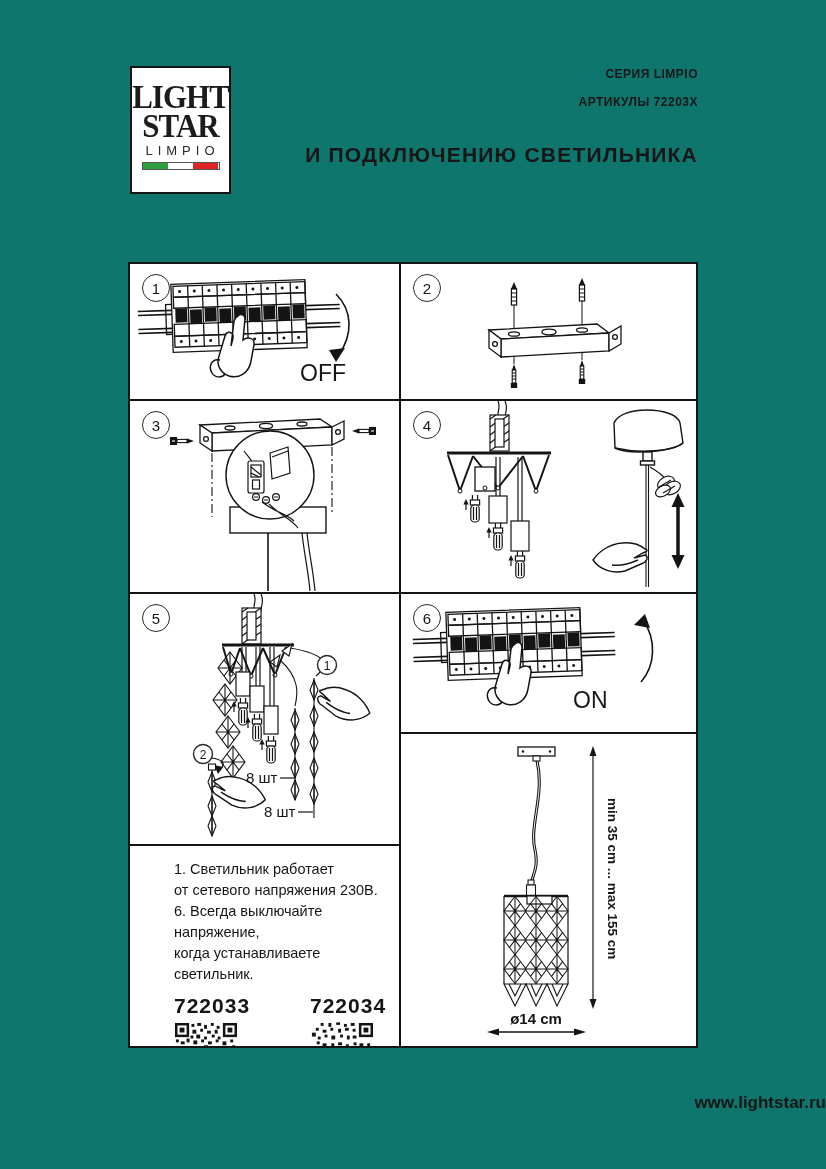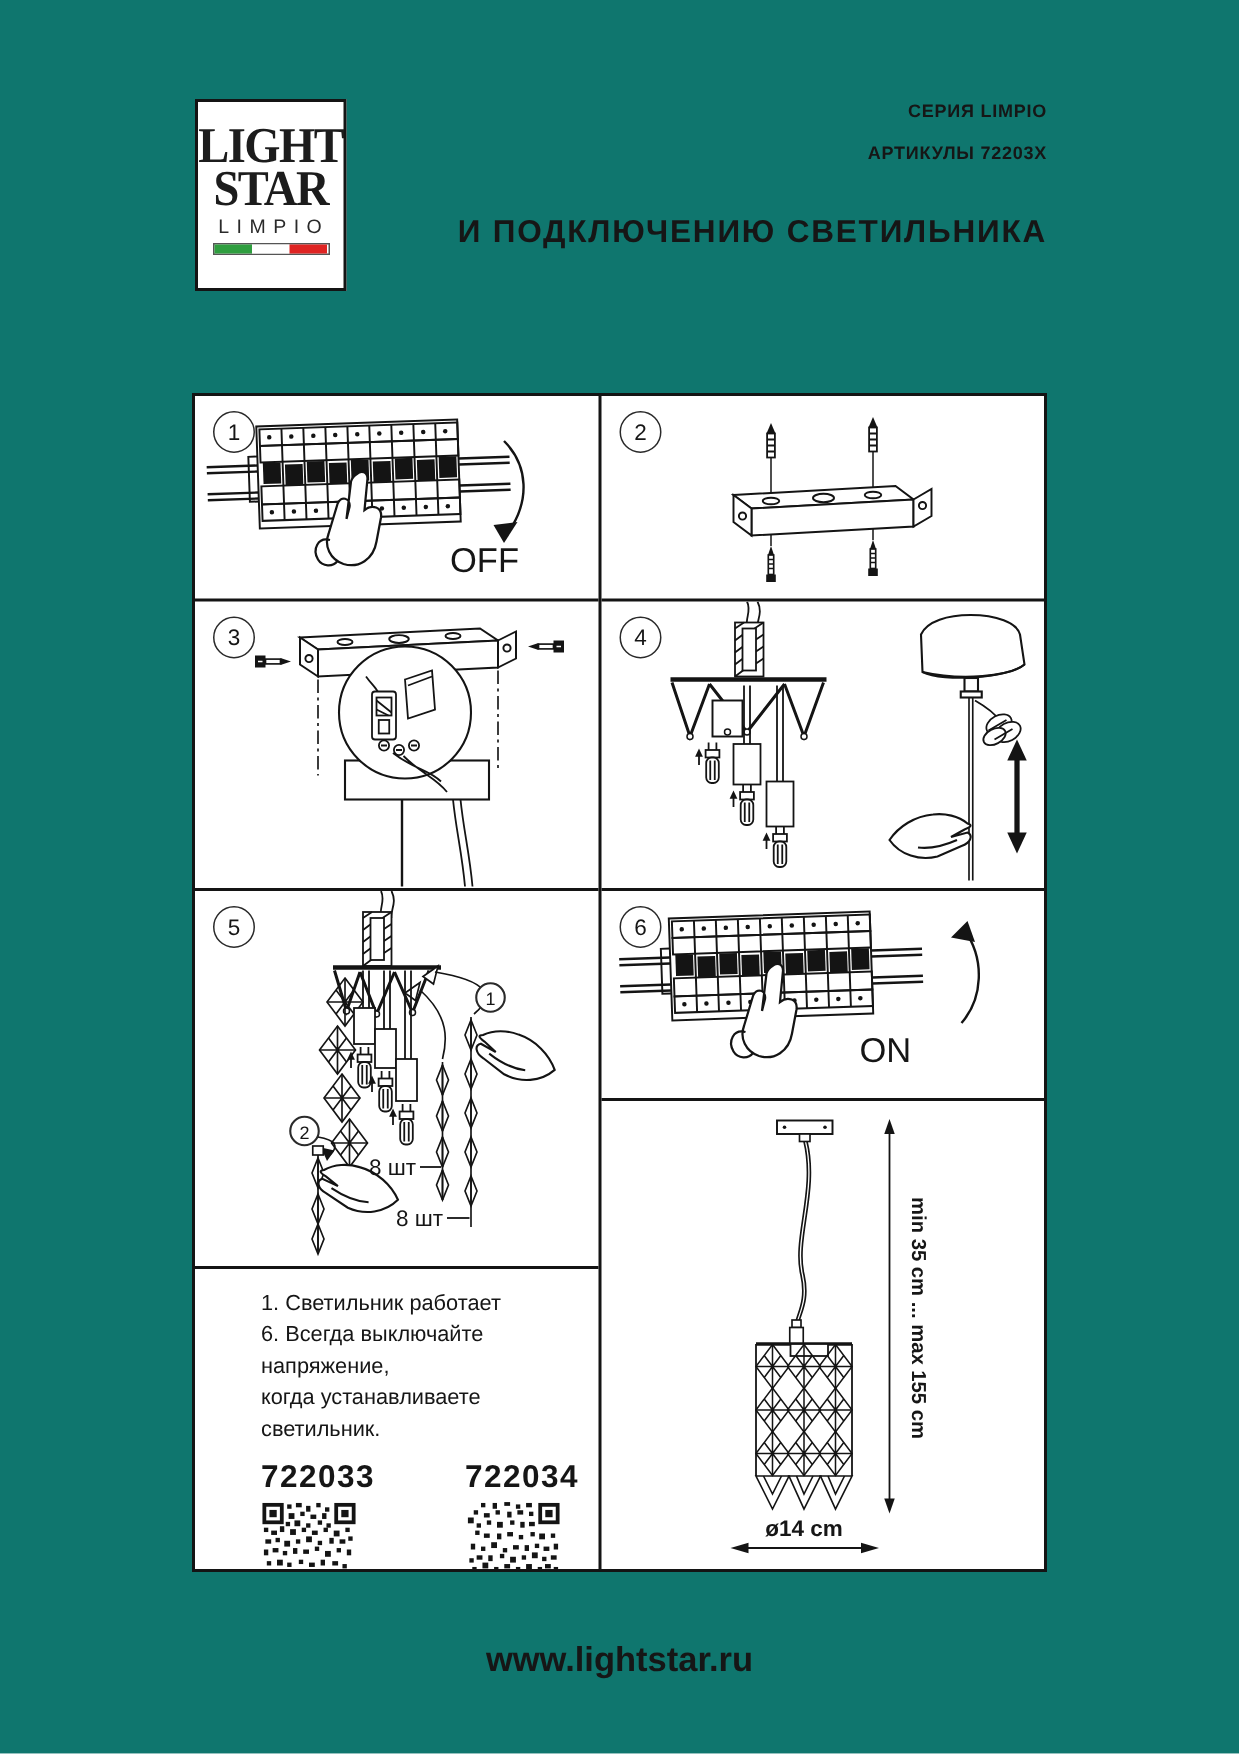--- a/index.html
+++ b/index.html
@@ -31,22 +31,22 @@
          border-radius:50%;font-size:15px;display:flex;align-items:center;justify-content:center;
          background:#fff;z-index:2;}
   
   .notes{padding:13px 0 0 44px;font-size:14.5px;line-height:21px;}
   .art-row{display:flex;margin-top:10px;gap:47px;}
   .art-col{width:90px;margin-right:0;}
   .art-col+.art-col{margin-left:0;}
   .art-code{font-size:21px;font-weight:700;letter-spacing:1px;}
   .qr{margin-top:6px;}
   
-  .footer{position:absolute;left:0;top:1093px;width:100%;text-align:center;
-          font-size:23px;font-weight:700;}
+  .footer{position:absolute;left:0;top:1093px;width:100%;text-align:right;
+          font-size:17px;font-weight:700;}
 </style>
 </head>
 <body>
 
 <div class="page">
 
   <svg width="0" height="0" style="position:absolute">
     <defs>
       <g id="breaker" stroke="#141414" fill="none" stroke-width="1.3">
         <path d="M-26,28 H8 M-26,32 H8 M-26,46 H8 M-26,50 H8 M142,28 H176 M142,32 H176 M142,46 H176 M142,50 H176" stroke-width="1.6"></path>
@@ -359,20 +359,21 @@
           <text x="116" y="189" font-size="15">8 шт</text>
           <path d="M150,184 H164" stroke="#141414" stroke-width="1.2"></path>
           <text x="134" y="223" font-size="15">8 шт</text>
           <path d="M168,218 H183" stroke="#141414" stroke-width="1.2"></path>
         </svg>
       </div>
 
       <div class="cell" style="height:200px">
         <div class="notes">
           <div>1. Светильник работает</div>
+          <div>от сетевого напряжения 230В.</div>
           <div>6. Всегда выключайте напряжение,</div>
           <div>когда устанавливаете светильник.</div>
           <div class="art-row">
             <div class="art-col">
               <div class="art-code">722033</div>
               <svg class="qr" width="64" height="64" viewBox="0 0 66 66">
                   <use href="#qrp"></use>
                 </svg>
             </div>
             <div class="art-col">

